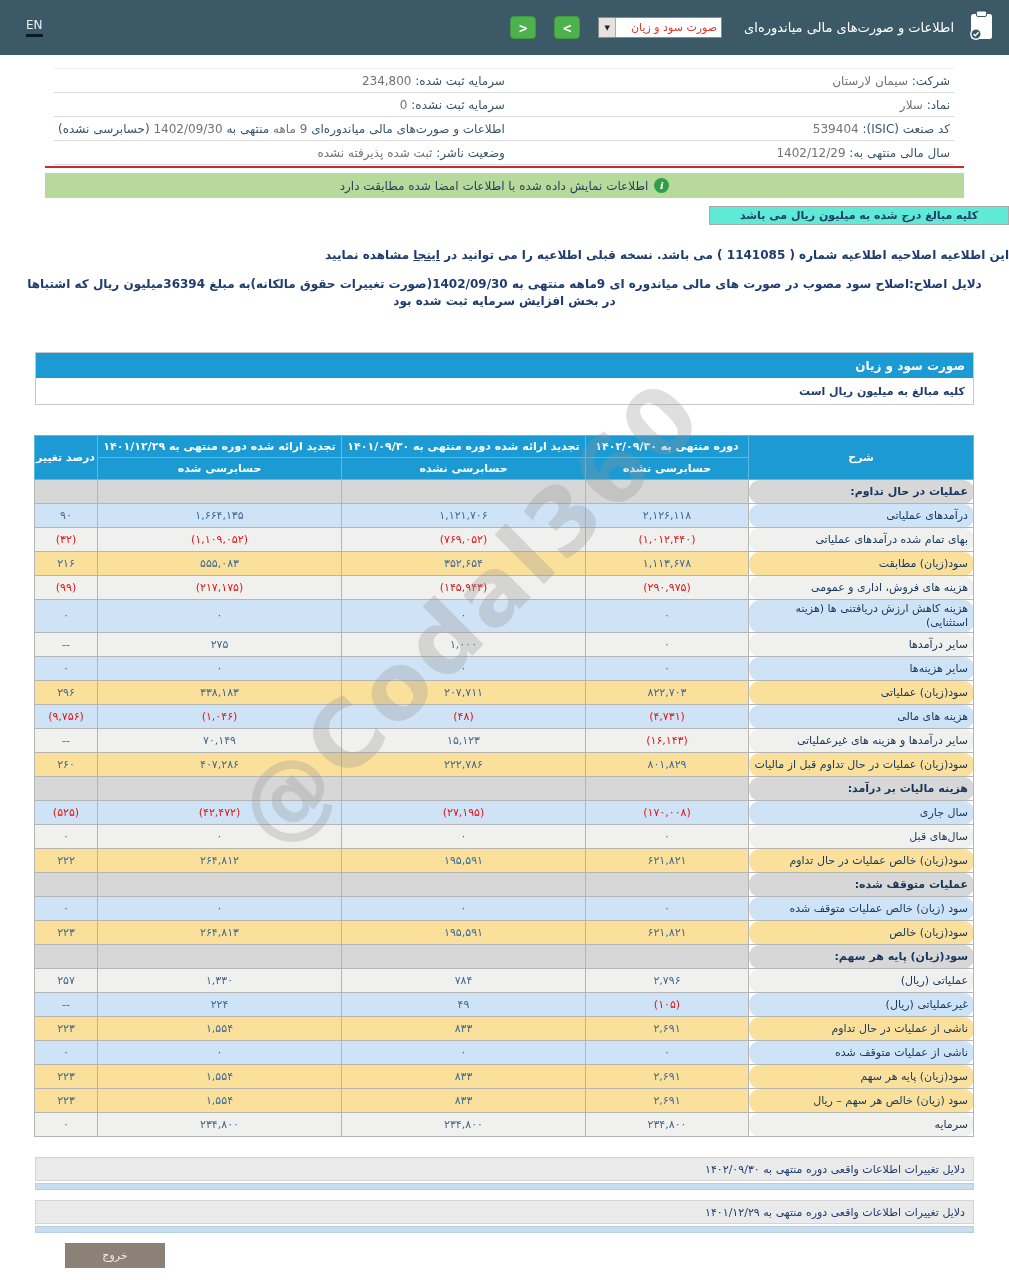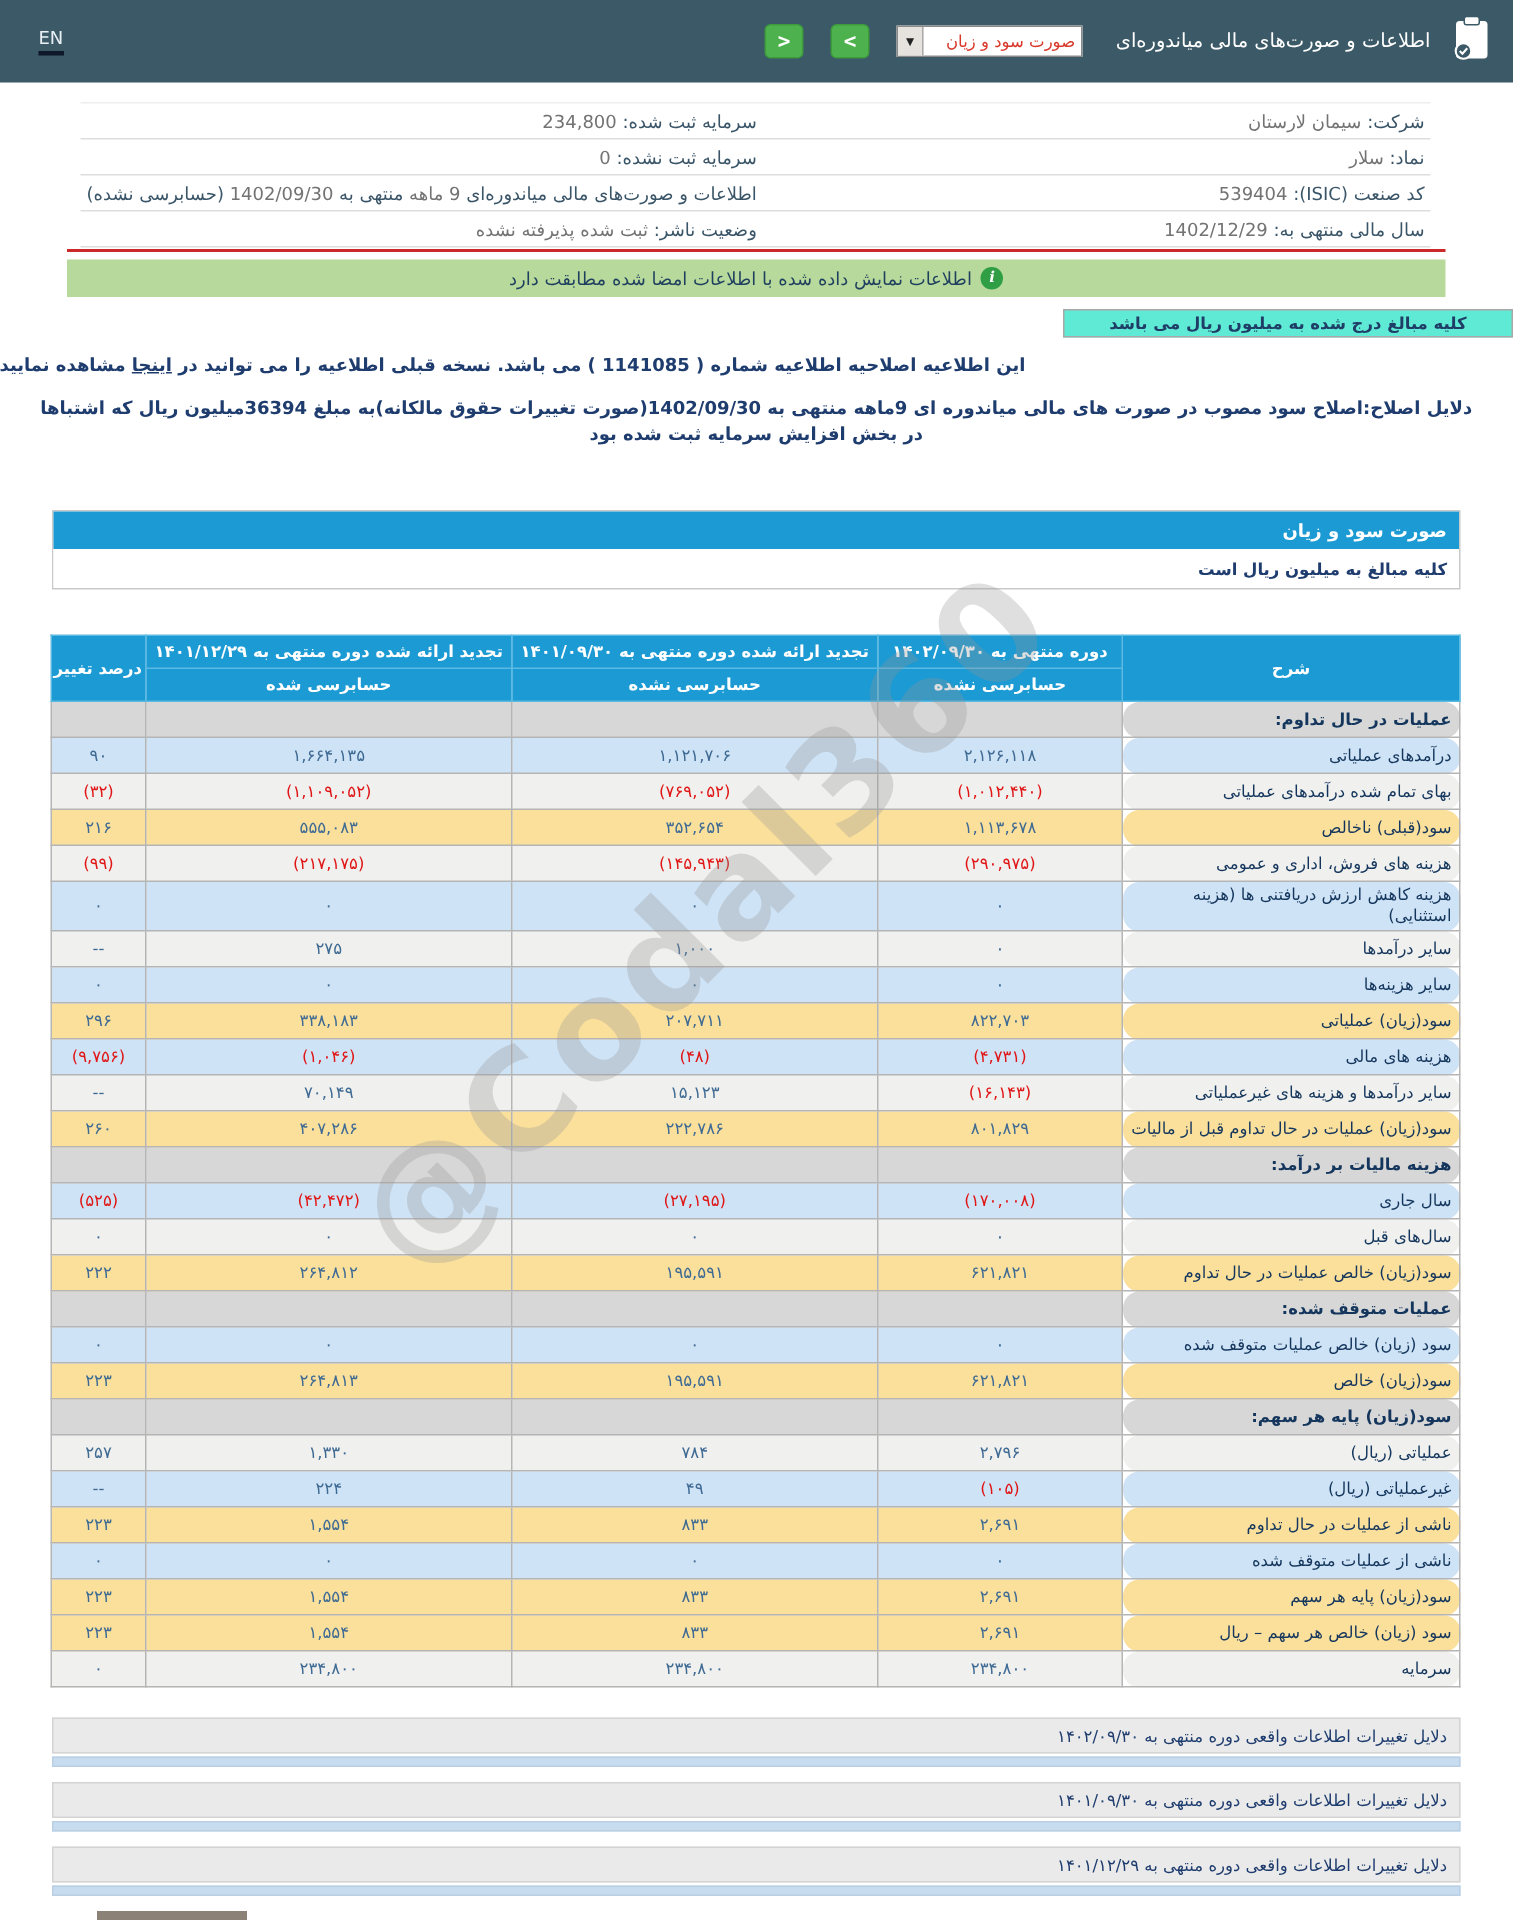--- a/index.html
+++ b/index.html
@@ -71,21 +71,21 @@
     width: 300px; height: 19px; margin: 8px auto 0 0;
     margin-right: 45px; margin-left: auto;
     border: 1px solid #a8a8a8; background: #5eead4;
     color: #1f3d66; font-size: 11px; font-weight: bold;
     display: flex; align-items: center; justify-content: center;
   }
   
   .amounts-wrap { direction: ltr; margin: 8px 0 0 45px; width: 300px; }
   .amounts-wrap .amounts-box { margin: 0; width: 100%; direction: rtl; }
   .notice {
-    margin-top: 11px; text-align: left;
+    margin-top: 23px; text-align: right;
     color: #1e3c6e; font-size: 12px; font-weight: bold;
   }
   .notice .here-link { color: #1e3c6e; text-decoration: underline; cursor: pointer; }
   .reason {
     margin: 14px 25px 0; text-align: center; line-height: 17px;
     color: #1e3c6e; font-size: 12px; font-weight: bold;
   }
   
   .statement { margin: 42px 35px 0; border: 1px solid #c9c9c9; }
   .statement-title {
@@ -248,21 +248,21 @@
         <td class="c-val">۹۰</td>
       </tr>
       <tr class="gray">
         <td class="c-desc">بهای تمام شده درآمدهای عملیاتی</td>
         <td class="c-val neg">(۱,۰۱۲,۴۴۰)</td>
         <td class="c-val neg">(۷۶۹,۰۵۲)</td>
         <td class="c-val neg">(۱,۱۰۹,۰۵۲)</td>
         <td class="c-val neg">(۳۲)</td>
       </tr>
       <tr class="yellow">
-        <td class="c-desc">سود(قبلی) ناخالص</td>
+        <td class="c-desc">سود(زیان) مطابقت</td>
         <td class="c-val">۱,۱۱۳,۶۷۸</td>
         <td class="c-val">۳۵۲,۶۵۴</td>
         <td class="c-val">۵۵۵,۰۸۳</td>
         <td class="c-val">۲۱۶</td>
       </tr>
       <tr class="gray">
         <td class="c-desc">هزینه های فروش، اداری و عمومی</td>
         <td class="c-val neg">(۲۹۰,۹۷۵)</td>
         <td class="c-val neg">(۱۴۵,۹۴۳)</td>
         <td class="c-val neg">(۲۱۷,۱۷۵)</td>
@@ -423,24 +423,20 @@
         <td class="c-val">۰</td>
       </tr>
     </tbody>
 </table>
 
 <div class="watermark">@Codal360</div>
 
 <div class="footer-bars">
     <div class="fgroup">
       <div class="fbar">دلایل تغییرات اطلاعات واقعی دوره منتهی به ۱۴۰۲/۰۹/۳۰</div>
-      <div class="fthin"></div>
-    </div>
-    <div class="fgroup">
-      <div class="fbar">دلایل تغییرات اطلاعات واقعی دوره منتهی به ۱۴۰۱/۰۹/۳۰</div>
       <div class="fthin"></div>
     </div>
     <div class="fgroup">
       <div class="fbar">دلایل تغییرات اطلاعات واقعی دوره منتهی به ۱۴۰۱/۱۲/۲۹</div>
       <div class="fthin"></div>
     </div>
   </div>
 
 <div class="exit-wrap">
   <button class="exit-btn">خروج</button>

